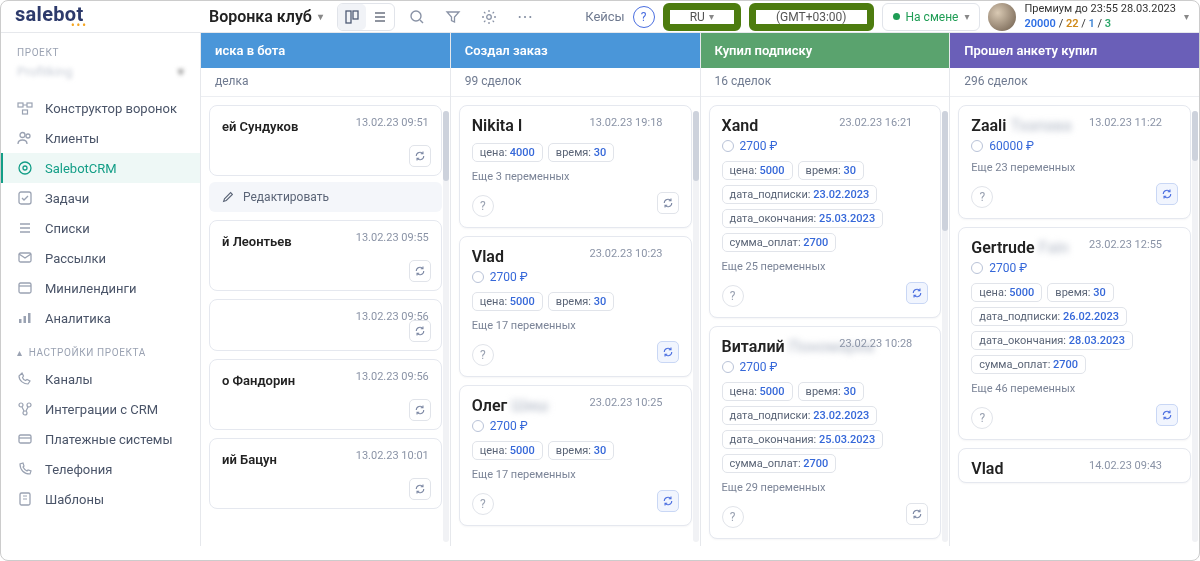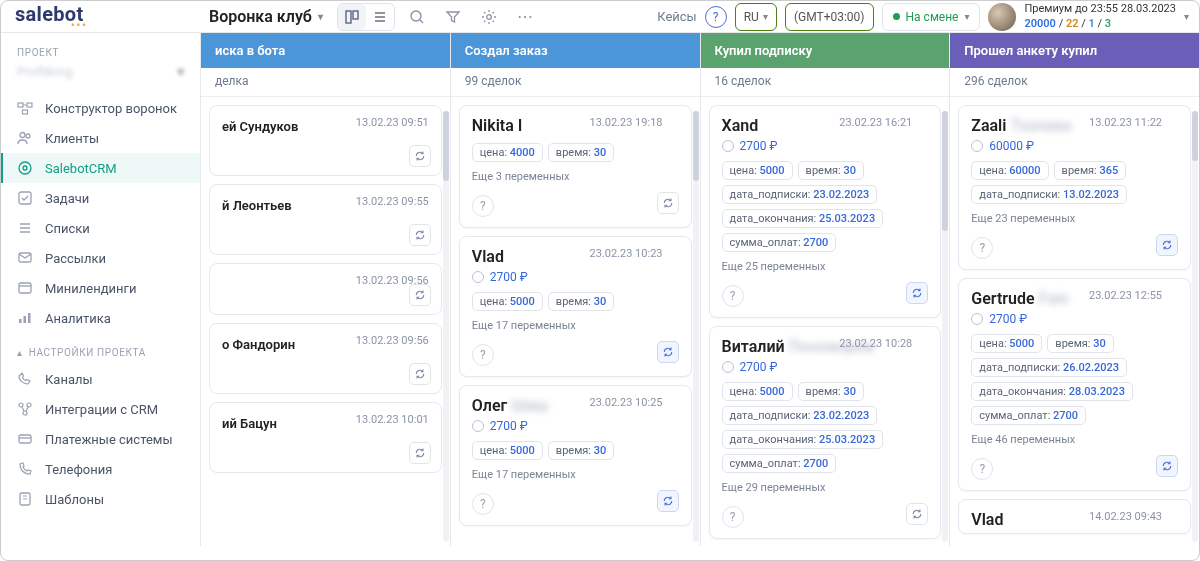--- a/index.html
+++ b/index.html
@@ -9,21 +9,21 @@
 .logo .dots { color: #f5a623; font-size: 10px; display: block; margin-top: -6px; padding-left: 56px; letter-spacing: 2px; }
 .funnel-sel { font-size: 16px; font-weight: 600; color: #222; display: flex; align-items: center; gap: 6px; cursor: pointer; }
 .chev { font-size: 10px; color: #888; }
 .view-toggle { display: flex; border: 1px solid #e1e4ea; border-radius: 6px; height: 28px; margin-left: 6px; }
 .view-toggle span { width: 28px; display: flex; align-items: center; justify-content: center; color: #6b7280; cursor: pointer; }
 .view-toggle span.active { background: #f1f3f7; color: #4f5b76; border-radius: 5px; }
 .icon-btn { width: 28px; height: 28px; display: flex; align-items: center; justify-content: center; color: #8a93a6; cursor: pointer; border-radius: 5px; }
 .spacer { flex: 1; }
 .cases { color: #6f7a90; font-size: 13px; cursor: pointer; }
 .help { width: 22px; height: 22px; border: 1.5px solid #4a6ee0; border-radius: 50%; color: #4a6ee0; font-size: 12px; display: flex; align-items: center; justify-content: center; cursor: pointer; }
-.lang-sel, .tz { border: 1px solid #4d7c0f; border-radius: 6px; height: 28px; padding: 0 8px; display: flex; align-items: center; font-size: 12px; color: #555; cursor: pointer; gap: 4px; }
+.lang-sel, .tz { border: 7px solid #4d7c0f; border-radius: 6px; height: 28px; padding: 0 20px; display: flex; align-items: center; font-size: 12px; color: #555; cursor: pointer; gap: 4px; }
 .shift-pill { border: 1px solid #e1e4ea; border-radius: 6px; height: 28px; padding: 0 10px; display: flex; align-items: center; font-size: 12px; color: #1f9d55; gap: 6px; cursor: pointer; }
 .shift-pill .dot { width: 7px; height: 7px; border-radius: 50%; background: #1f9d55; }
 .avatar { width: 28px; height: 28px; border-radius: 50%; background: radial-gradient(circle at 35% 35%, #d9c9b3, #6b5a49); cursor: pointer; }
 .account-info { font-size: 11px; line-height: 1.3; color: #333; }
 .account-info .counts span { font-weight: 600; }
 .c1 { color: #2f6fe4; } .c2 { color: #d08a1a; } .c3 { color: #4286d4; } .c4 { color: #2ca86b; }
 .acct-chev { color: #888; font-size: 10px; cursor: pointer; }
 
 .main { display: flex; height: 513px; }
 .sidebar { width: 200px; border-right: 1px solid #e6e8ec; padding: 14px 0; overflow: hidden; }
@@ -283,20 +283,26 @@
     <div class="col-cnt">делка</div>
         <div class="col0-row">
         <span class="title"><span class="blurname">ей Сундуков</span></span>
         <span class="date">13.02.23 09:51</span>
         <div class="refresh-btn">
             <svg width="12" height="12" viewBox="0 0 16 16">
               <path d="M3 8a5 5 0 0 1 9-3M13 8a5 5 0 0 1-9 3M12 2v3h-3M4 14v-3h3" fill="none" stroke="currentColor" stroke-width="1.4"></path>
             </svg>
           </div>
       </div>
+        <div class="col0-edit">
+          <svg width="14" height="14" viewBox="0 0 16 16">
+            <path d="M3 13l1-3 7-7 2 2-7 7z" fill="none" stroke="currentColor" stroke-width="1.3"></path>
+          </svg>
+          <span>Редактировать</span>
+        </div>
         <div class="col0-row">
         <span class="title">й Леонтьев</span>
         <span class="date">13.02.23 09:55</span>
         <div class="refresh-btn">
             <svg width="12" height="12" viewBox="0 0 16 16">
               <path d="M3 8a5 5 0 0 1 9-3M13 8a5 5 0 0 1-9 3M12 2v3h-3M4 14v-3h3" fill="none" stroke="currentColor" stroke-width="1.4"></path>
             </svg>
           </div>
       </div>
         <div class="col0-row">
@@ -444,25 +450,20 @@
         </div>
       </div>
       <div class="col">
         <div class="col-hdr hdr-purple">Прошел анкету купил</div>
     <div class="col-cnt">296 сделок</div>
         <div class="cards">
           <div class="card">
         <span class="title">Zaali <span class="blurname">Тхапава</span></span>
         <span class="date">13.02.23 11:22</span>
         <div class="amount"><span class="coin"></span>60000 ₽</div>
-        <div class="tags">
-              <span class="tag">цена: <b>60000</b></span>
-              <span class="tag">время: <b>365</b></span>
-              <span class="tag">дата_подписки: <b>13.02.2023</b></span>
-            </div>
         <div class="more-vars">Еще 23 переменных</div>
         <div class="card-foot">
           <div class="ques">?</div>
           <div class="refresh-btn blue">
                 <svg width="12" height="12" viewBox="0 0 16 16">
                   <path d="M3 8a5 5 0 0 1 9-3M13 8a5 5 0 0 1-9 3M12 2v3h-3M4 14v-3h3" fill="none" stroke="currentColor" stroke-width="1.4"></path>
                 </svg>
               </div>
         </div>
       </div>

